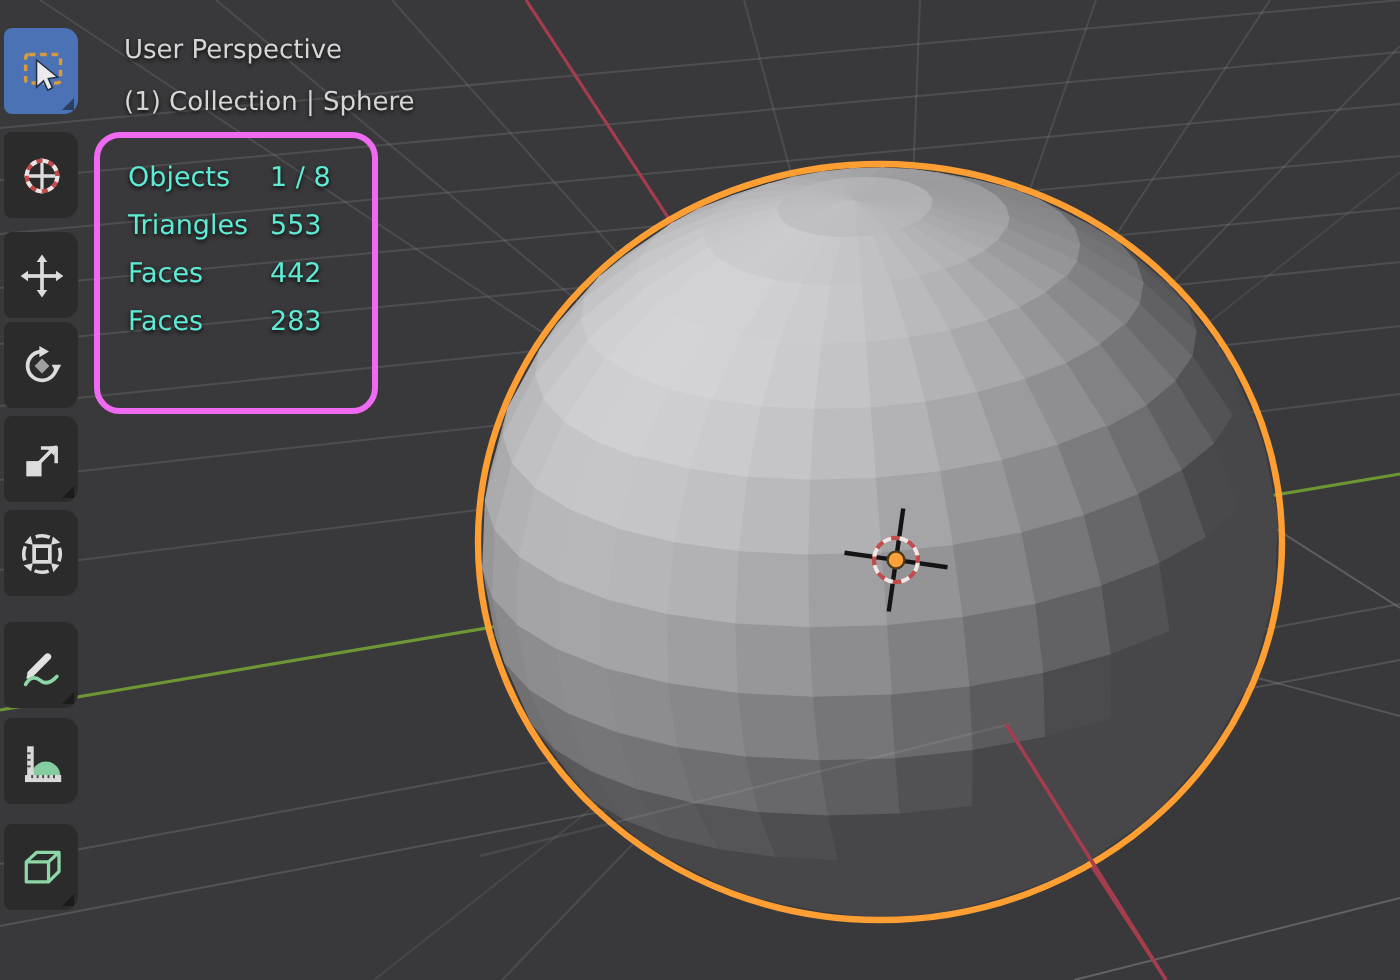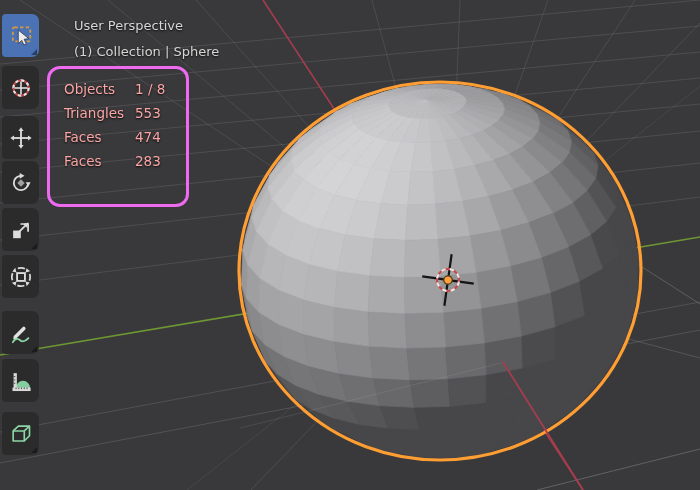--- a/index.html
+++ b/index.html
@@ -3,27 +3,27 @@
 <meta charset="utf-8">
 <style>
   html,body{margin:0;padding:0;background:#222;}
   .stage{position:relative;width:700px;height:490px;overflow:hidden;
          font-family:"DejaVu Sans","Liberation Sans",sans-serif;
          -webkit-font-smoothing:antialiased;}
   svg.scene{position:absolute;left:0;top:0;display:block;}
   
   .vp-header{position:absolute;left:62px;top:13px;color:#d6d6d6;font-size:13px;
              line-height:26px;text-shadow:0 1px 2px rgba(0,0,0,.85);pointer-events:none;}
-  .vp-header .line{height:26px;white-space:nowrap;margin-left:12px;}
+  .vp-header .line{height:26px;white-space:nowrap;}
   
   .stats{position:absolute;left:47px;top:66px;width:142px;height:141px;
          border:3px solid #ee6af0;border-radius:13px;box-sizing:border-box;
          padding:8px 0 0 14px;}
   .stats .row{display:flex;height:24px;align-items:center;font-size:13.5px;
-              color:#fca5a5;text-shadow:0 1px 2px rgba(0,0,0,.9);}
+              color:#5eead4;text-shadow:0 1px 2px rgba(0,0,0,.9);}
   .stats .lbl{width:71px;}
   
   .tool{position:absolute;left:2px;width:37px;height:43px;margin:0;padding:0;
         background:#2b2b2b;border:none;border-radius:4px 7px 7px 4px;
         display:flex;align-items:center;justify-content:center;cursor:pointer;}
   .tool.active{background:#4a72b5;}
   .tool svg{display:block;}
   .corner{position:absolute;right:2px;bottom:2px;width:0;height:0;
           border-left:6px solid transparent;border-bottom:6px solid rgba(12,12,12,.5);}
 </style>
@@ -355,21 +355,21 @@
     <div class="row">
       <span class="lbl">Objects</span>
       <span class="val">1 / 8</span>
     </div>
     <div class="row">
       <span class="lbl">Triangles</span>
       <span class="val">553</span>
     </div>
     <div class="row">
       <span class="lbl">Faces</span>
-      <span class="val">474</span>
+      <span class="val">442</span>
     </div>
     <div class="row">
       <span class="lbl">Faces</span>
       <span class="val">283</span>
     </div>
   </div>
 
   <div>
 
     <button class="tool active" style="top: 14px; background: rgb(74, 114, 181);">

